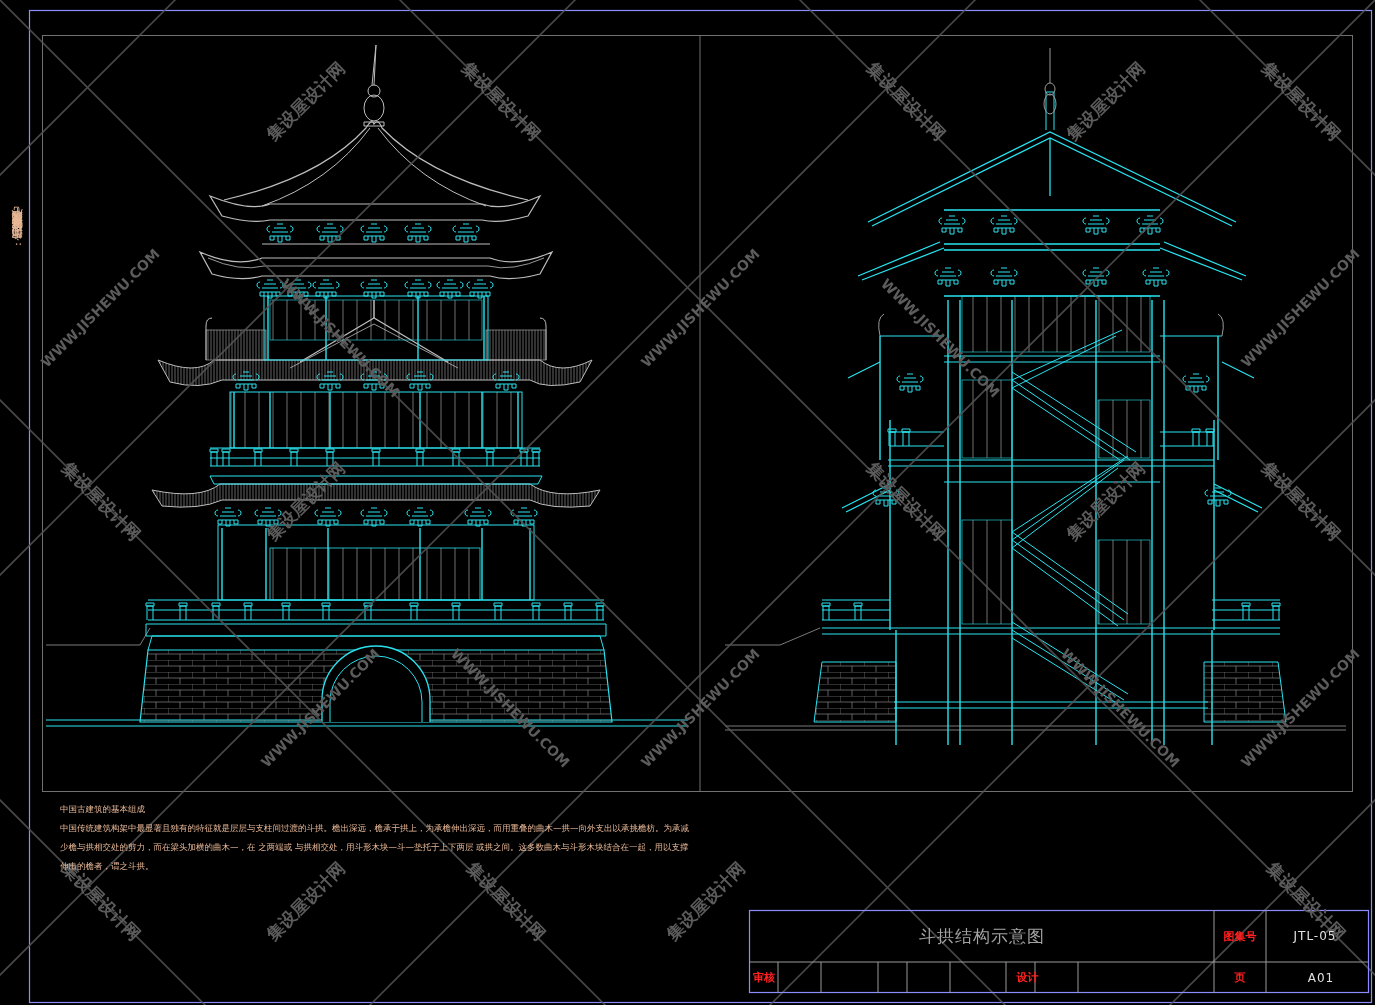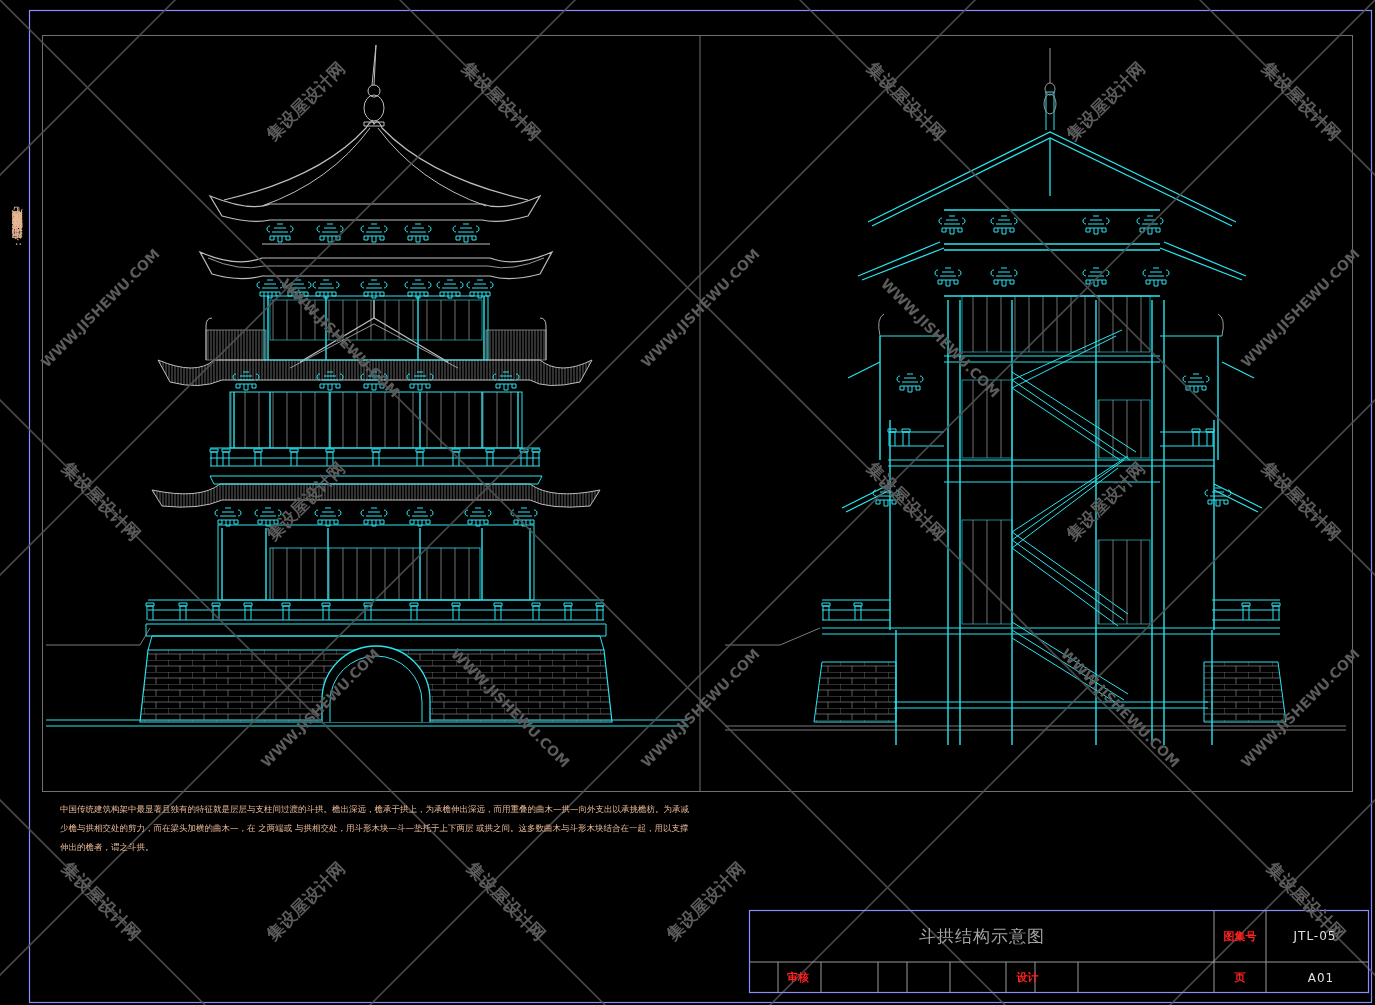--- a/index.html
+++ b/index.html
@@ -289,26 +289,27 @@
   <span style="position:absolute;left:1220px;top:700px;font-size:14px;transform:rotate(-45deg);">WWW.JISHEWU.COM</span>
   <span style="position:absolute;left:260px;top:330px;font-size:14px;transform:rotate(45deg);">WWW.JISHEWU.COM</span>
   <span style="position:absolute;left:860px;top:330px;font-size:14px;transform:rotate(45deg);">WWW.JISHEWU.COM</span>
   <span style="position:absolute;left:1040px;top:700px;font-size:14px;transform:rotate(45deg);">WWW.JISHEWU.COM</span>
   <span style="position:absolute;left:430px;top:700px;font-size:14px;transform:rotate(45deg);">WWW.JISHEWU.COM</span>
 </div>
 
 <div class="side-note">主编部门:金螳螂设计研究总院技术管理中心</div>
 
 <div class="notes">
+  <span class="head">中国古建筑的基本组成</span>
   <span class="body">中国传统建筑构架中最显著且独有的特征就是层层与支柱间过渡的斗拱。檐出深远，檐承于拱上，为承檐伸出深远，而用重叠的曲木—拱—向外支出以承挑檐枋。为承减少檐与拱相交处的剪力，而在梁头加横的曲木—，在 之两端或 与拱相交处，用斗形木块—斗—垫托于上下两层 或拱之间。这多数曲木与斗形木块结合在一起，用以支撑伸出的檐者，谓之斗拱。</span>
 </div>
 
 <div class="tb-cell tb-title">斗拱结构示意图</div>
 <div class="tb-cell tb-label" style="left:1215px;top:912px;width:50px;height:48px;">图集号</div>
 <div class="tb-cell tb-value" style="left:1267px;top:912px;width:96px;height:48px;">JTL-05</div>
-<div class="tb-cell tb-label" style="left:784px;top:963px;width:28px;height:29px;">审核</div>
+<div class="tb-cell tb-label" style="left:750px;top:963px;width:28px;height:29px;">审核</div>
 <div class="tb-cell" style="left:779px;top:963px;width:98px;height:29px;"></div>
 <div class="tb-cell tb-label" style="left:878px;top:1011px;width:29px;height:29px;">校对</div>
 <div class="tb-cell" style="left:908px;top:963px;width:98px;height:29px;"></div>
 <div class="tb-cell tb-label" style="left:1006px;top:963px;width:43px;height:29px;">设计</div>
 <div class="tb-cell" style="left:1036px;top:963px;width:176px;height:29px;"></div>
 <div class="tb-cell tb-label" style="left:1215px;top:963px;width:50px;height:29px;">页</div>
 <div class="tb-cell tb-value" style="left:1267px;top:963px;width:108px;height:29px;">A01</div>
 
 </body></html>

